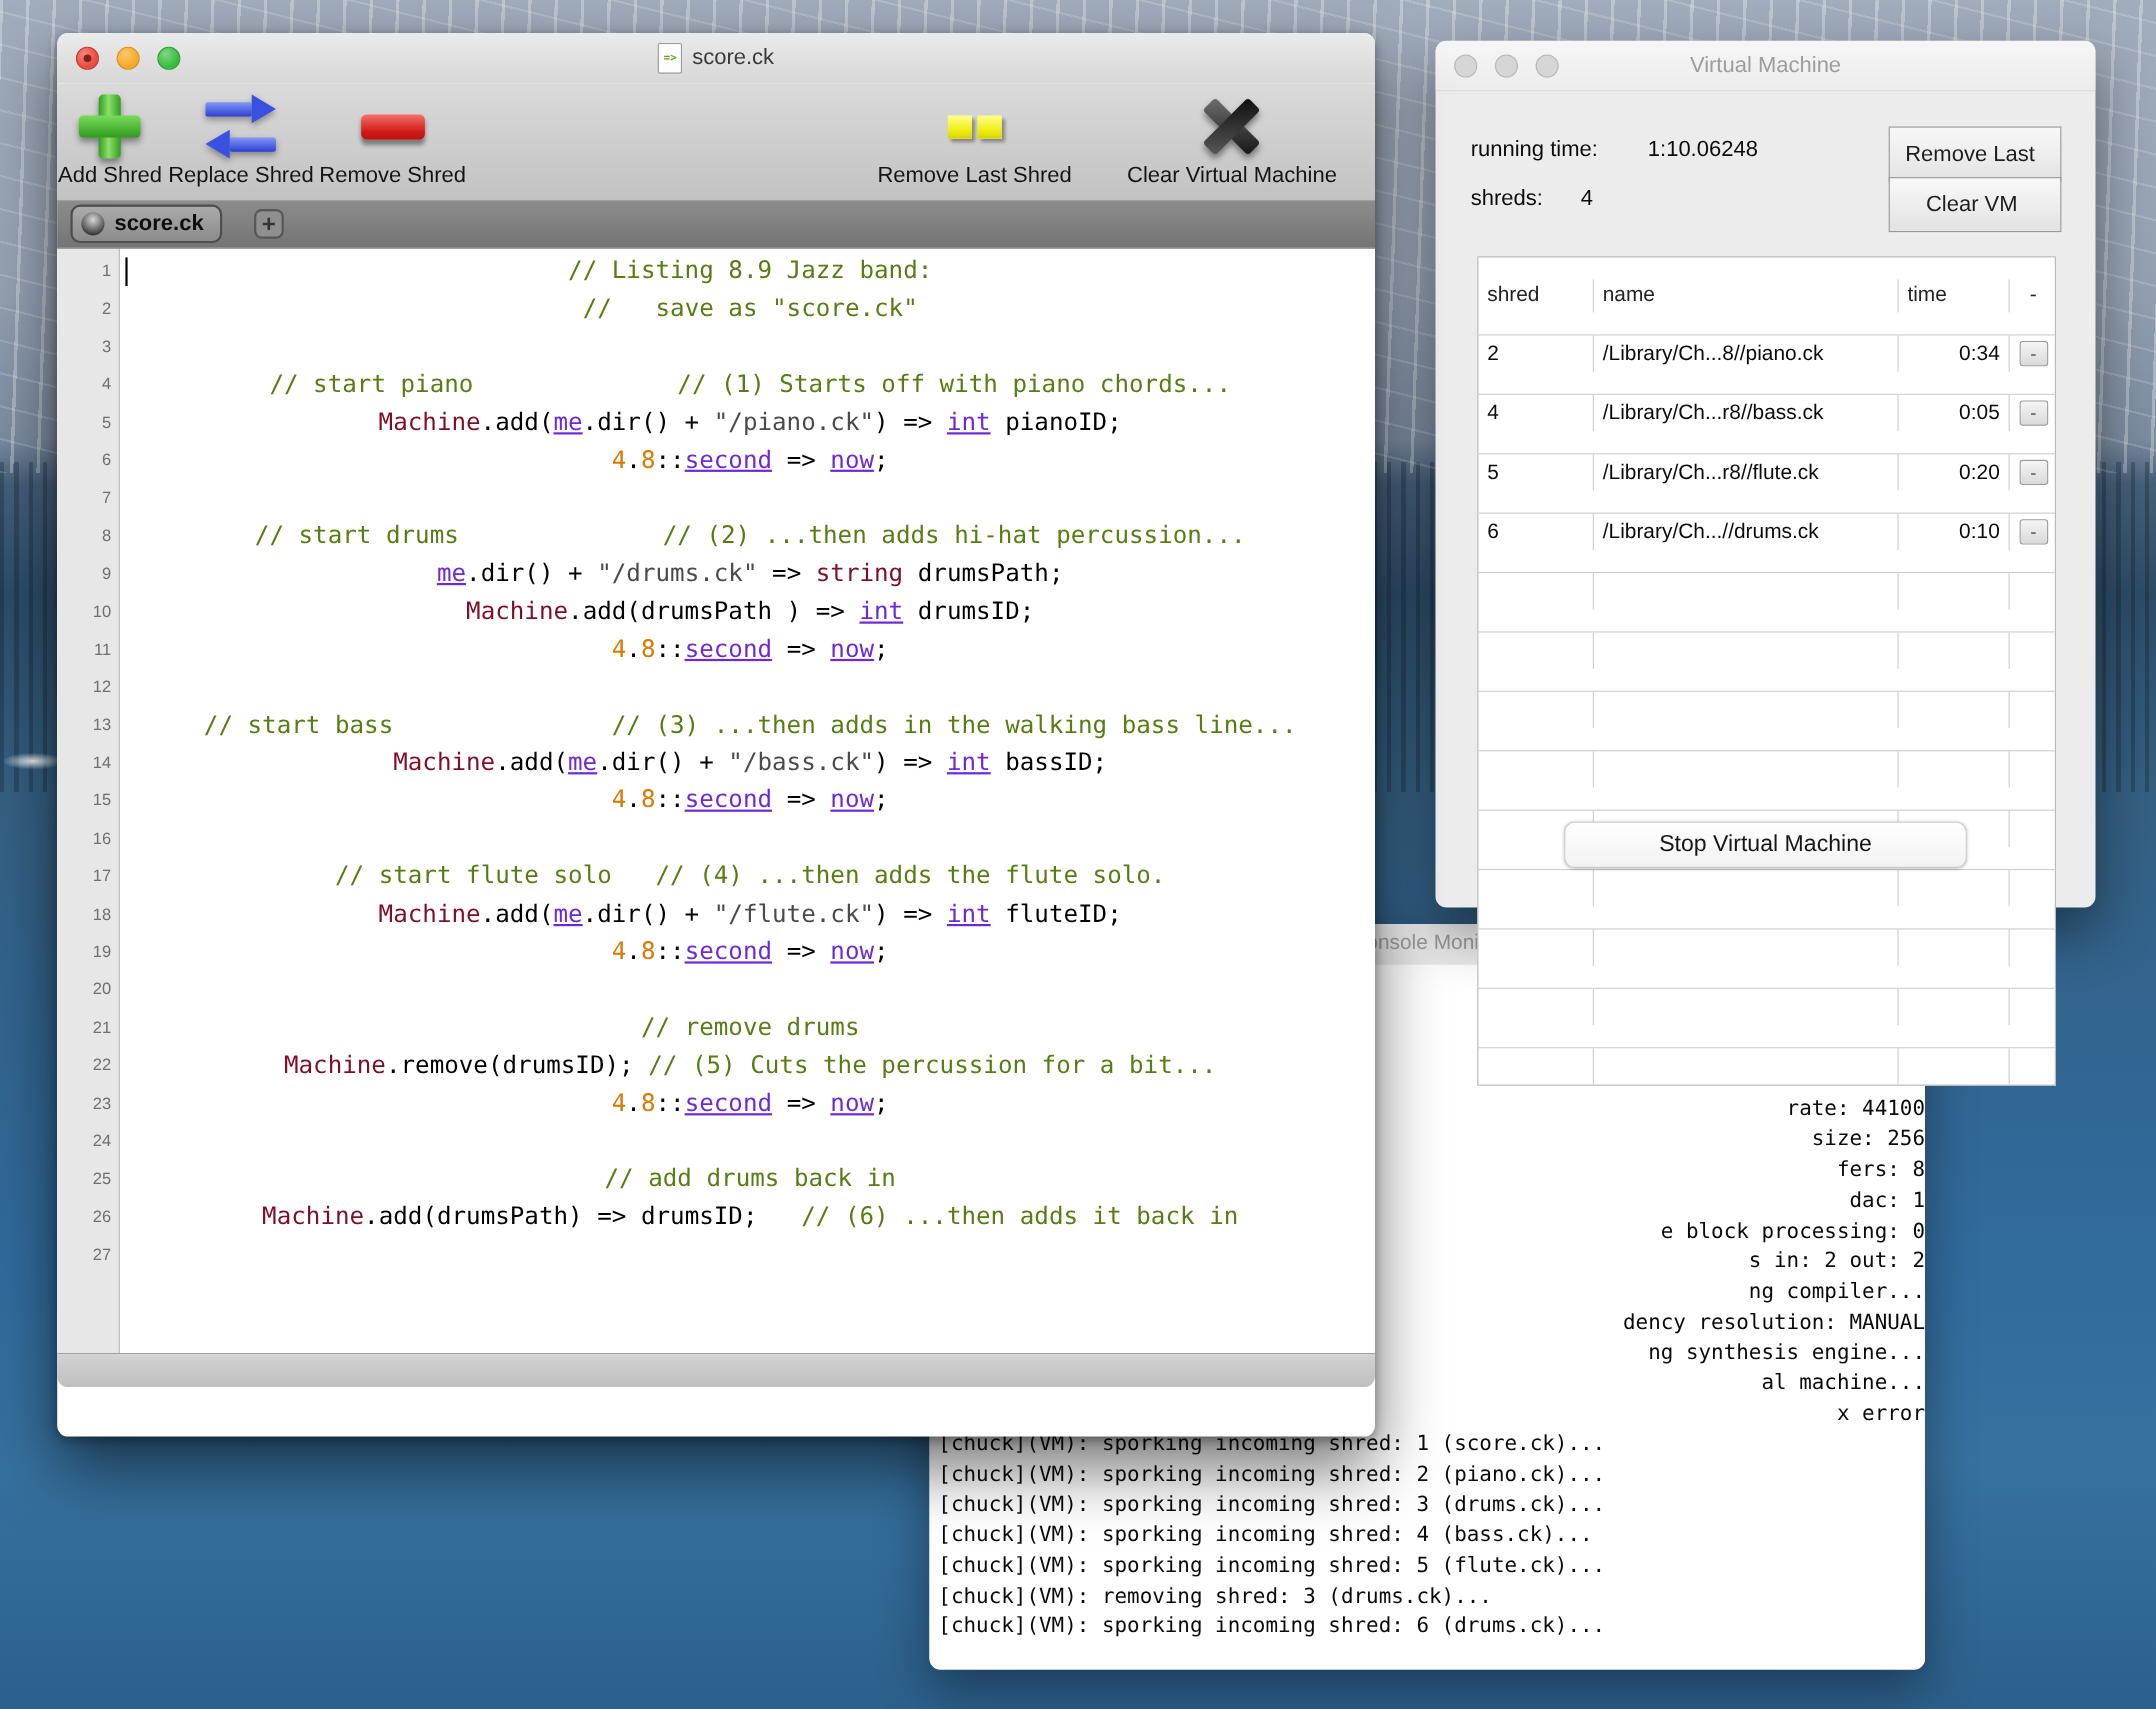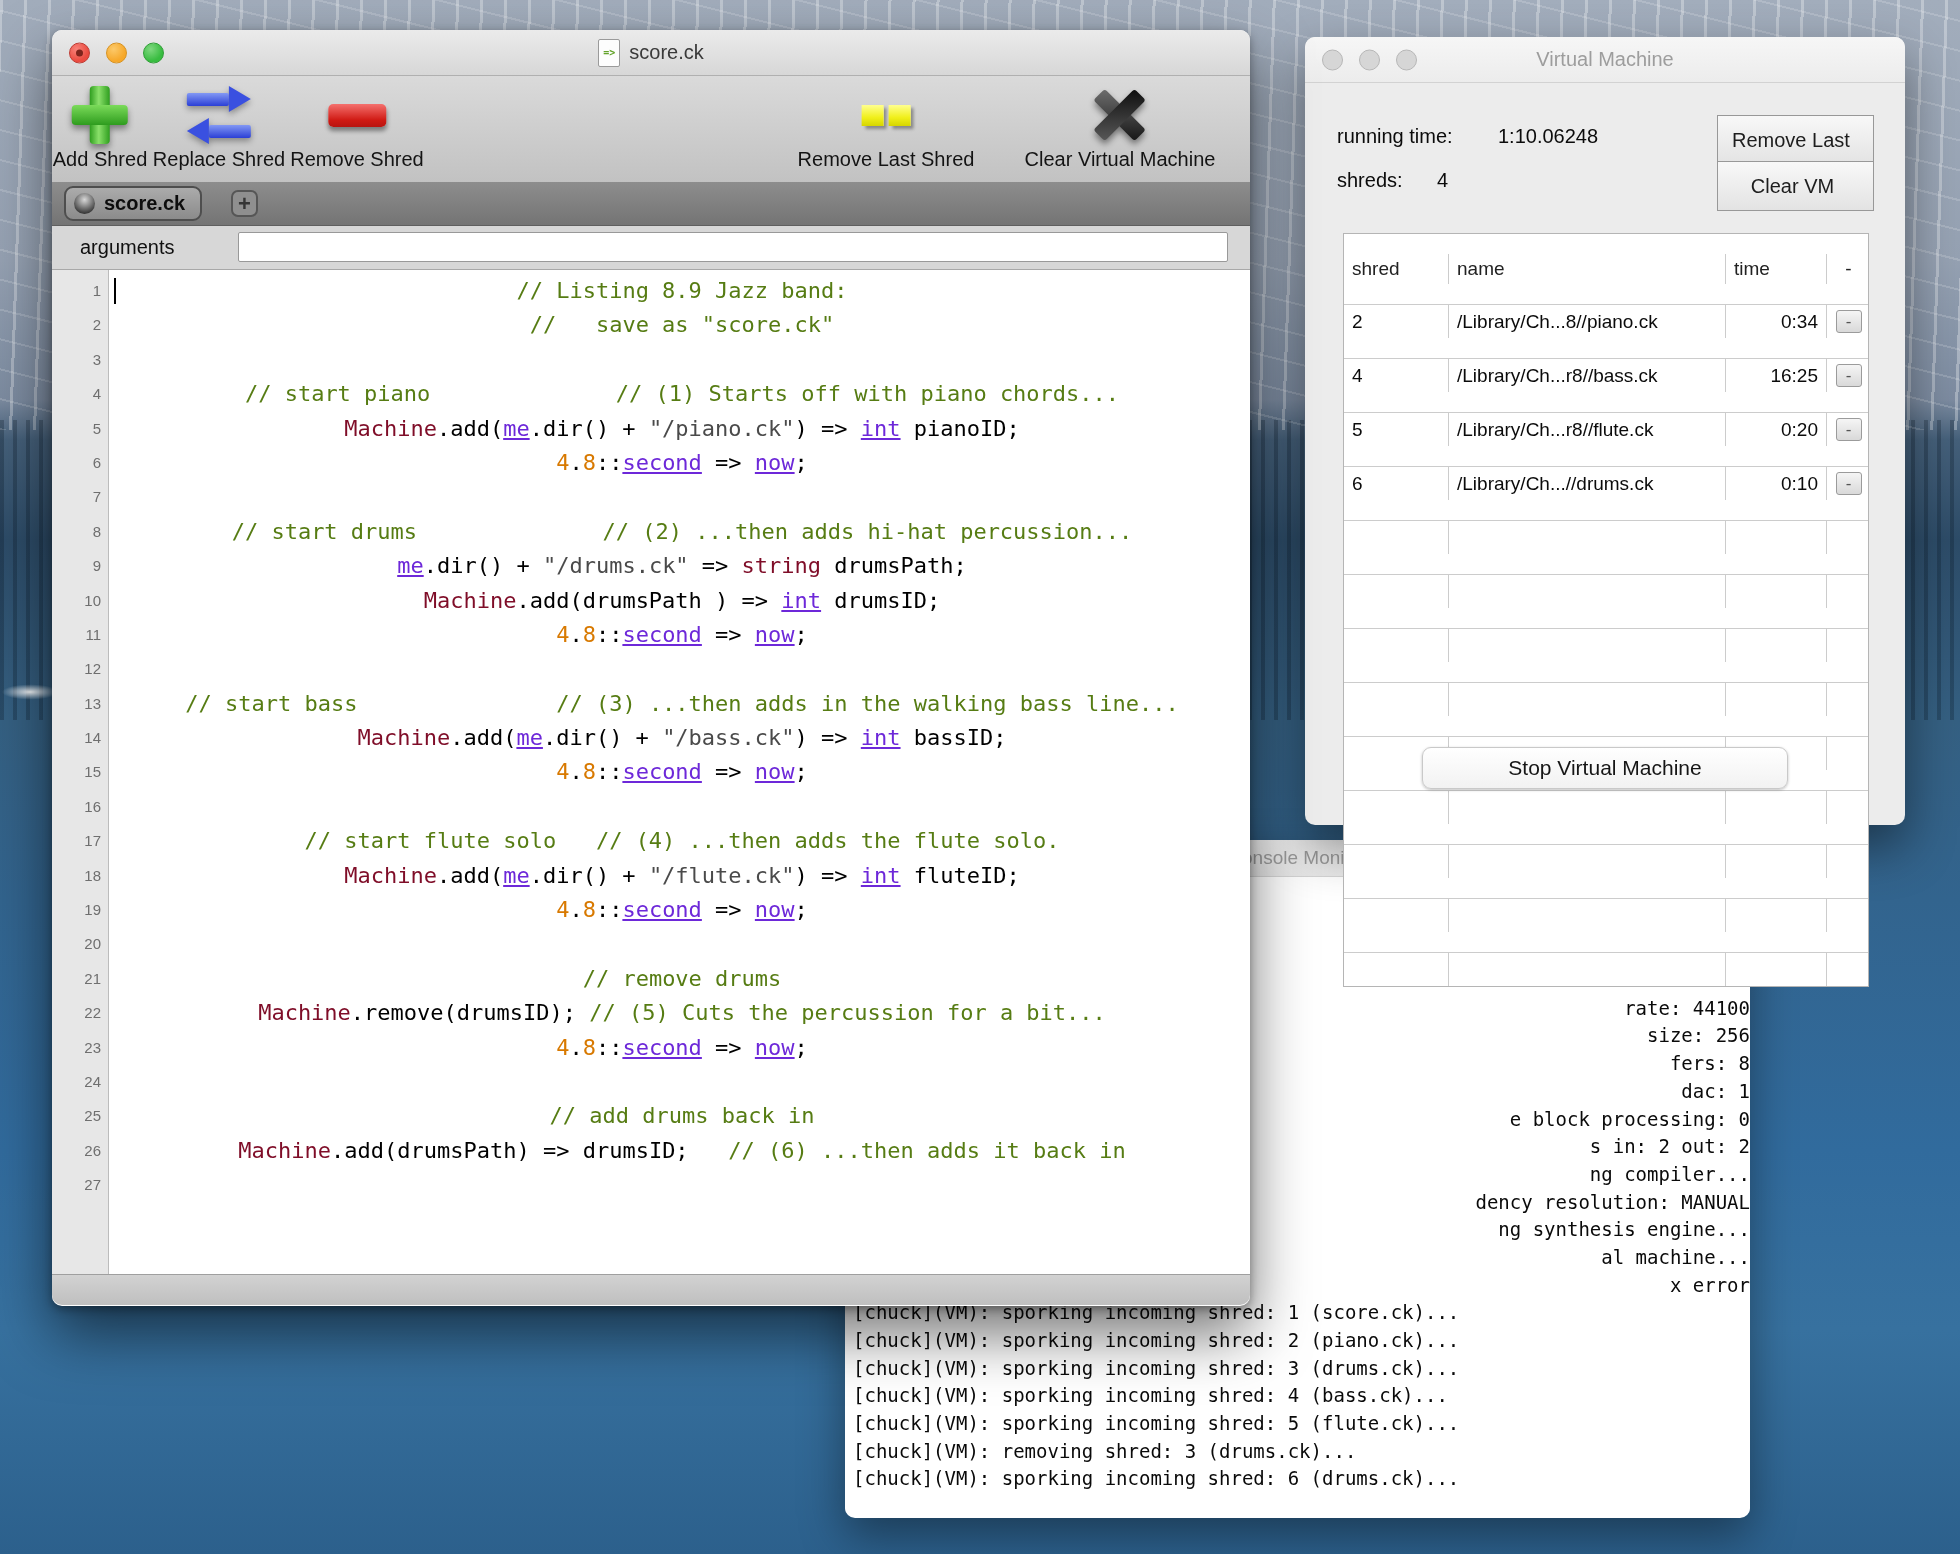--- a/index.html
+++ b/index.html
@@ -169,21 +169,21 @@
             <div class="vcell">2</div>
             <div class="vcell">/Library/Ch...8//piano.ck</div>
             <div class="vcell num">0:34</div>
             <div class="vcell ctr">
               <button class="minusbtn">-</button>
             </div>
           </div>
           <div class="vrow">
             <div class="vcell">4</div>
             <div class="vcell">/Library/Ch...r8//bass.ck</div>
-            <div class="vcell num">16:25</div>
+            <div class="vcell num">0:05</div>
             <div class="vcell ctr">
               <button class="minusbtn">-</button>
             </div>
           </div>
           <div class="vrow">
             <div class="vcell">5</div>
             <div class="vcell">/Library/Ch...r8//flute.ck</div>
             <div class="vcell num">0:20</div>
             <div class="vcell ctr">
               <button class="minusbtn">-</button>
@@ -312,24 +312,20 @@
           </span>
           <span class="tb-label">Clear Virtual Machine</span>
         </div>
       </div>
     <div class="tabbar">
       <div class="tab">
         <span class="tab-ball"></span>
         <span class="tab-label">score.ck</span>
       </div>
       <div class="tab-add">+</div>
-    </div>
-    <div class="argsrow">
-      <span class="args-label">arguments</span>
-      <input class="args-field" value="" style="">
     </div>
     <div class="code-wrap">
       <div class="gutter" id="gutter">
           <div>1</div>
           <div>2</div>
           <div>3</div>
           <div>4</div>
           <div>5</div>
           <div>6</div>
           <div>7</div>

